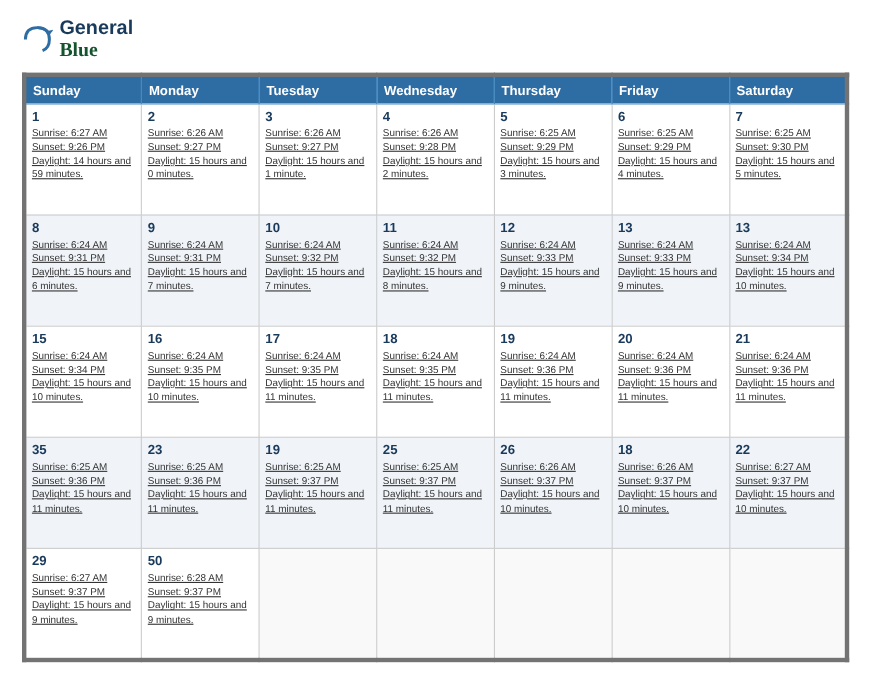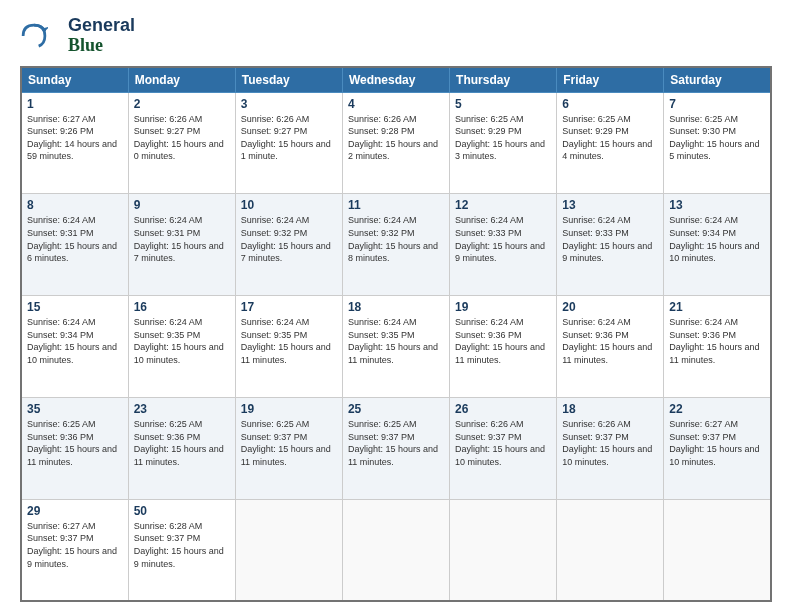--- a/index.html
+++ b/index.html
@@ -19,21 +19,21 @@
     }
     .header {
       display: flex;
       justify-content: space-between;
       align-items: flex-start;
       margin-bottom: 10px;
     }
     .logo {
       display: flex;
       align-items: center;
-      gap: 20px;
+      gap: 6px;
     }
     .logo-text {
       font-size: 18px;
       font-weight: bold;
       color: #1a3a5c;
       line-height: 1.1;
     }
     .logo-text span {
       color: #14532d;
       font-family: Liberation Serif, serif;
@@ -50,21 +50,21 @@
       font-weight: bold;
       color: #1a3a5c;
       line-height: 1.1;
     }
     .subtitle {
       font-size: 14px;
       color: #555;
     }
     .calendar {
       flex: 1;
-      border: 2px solid #737373;
+      border: 4px solid #737373;
       border-collapse: collapse;
       width: 100%;
       table-layout: fixed;
     }
     .calendar thead tr th {
       background: #2e6da4;
       color: #fff;
       font-size: 12px;
       font-weight: bold;
       padding: 5px 6px;
@@ -87,20 +87,21 @@
       font-size: 12px;
       font-weight: bold;
       color: #1a3a5c;
       display: block;
       margin-bottom: 2px;
     }
     .day-info {
       font-size: 9px;
       line-height: 1.4;
       color: #333;
+      text-decoration: underline;
     }
     .empty {
       background: #f9f9f9 !important;
     }
   </style>
 </head>
 <body>
 
 <div class="page">
   <div class="header">

